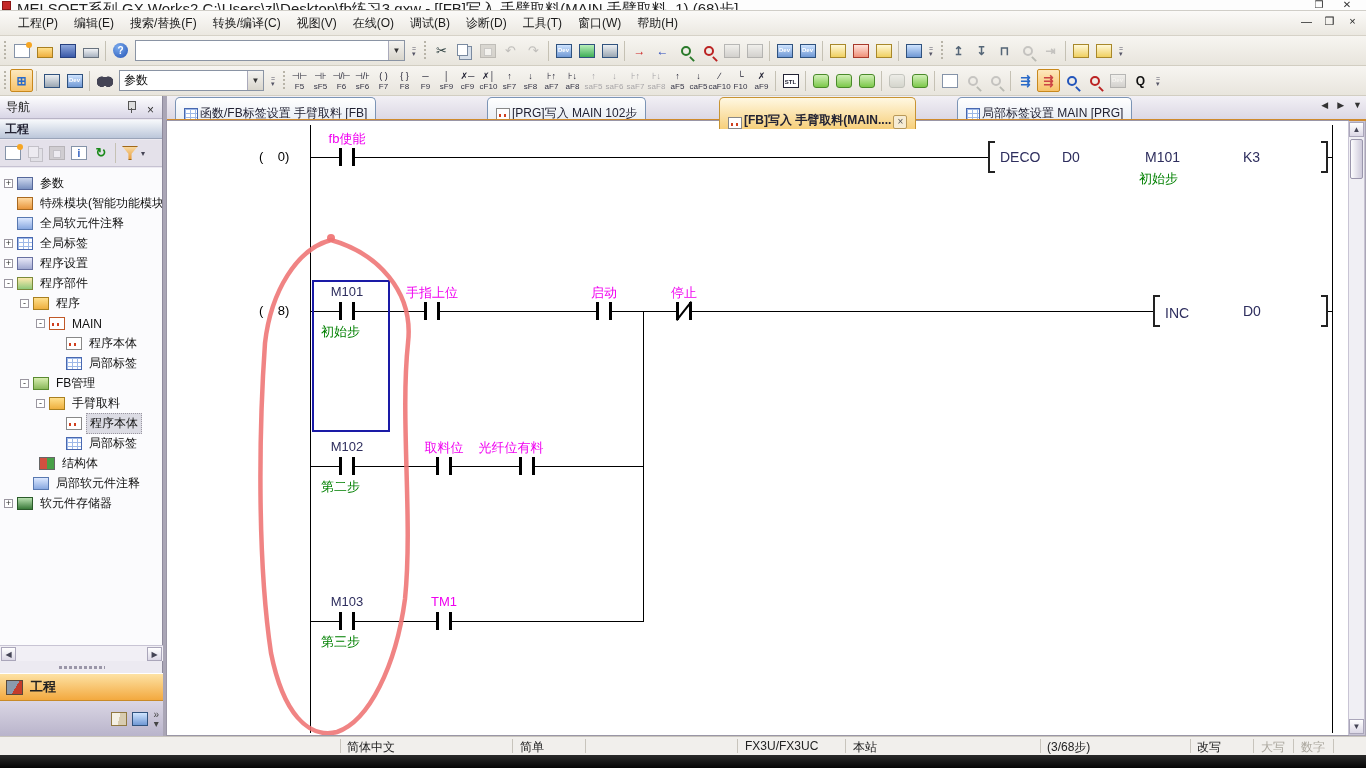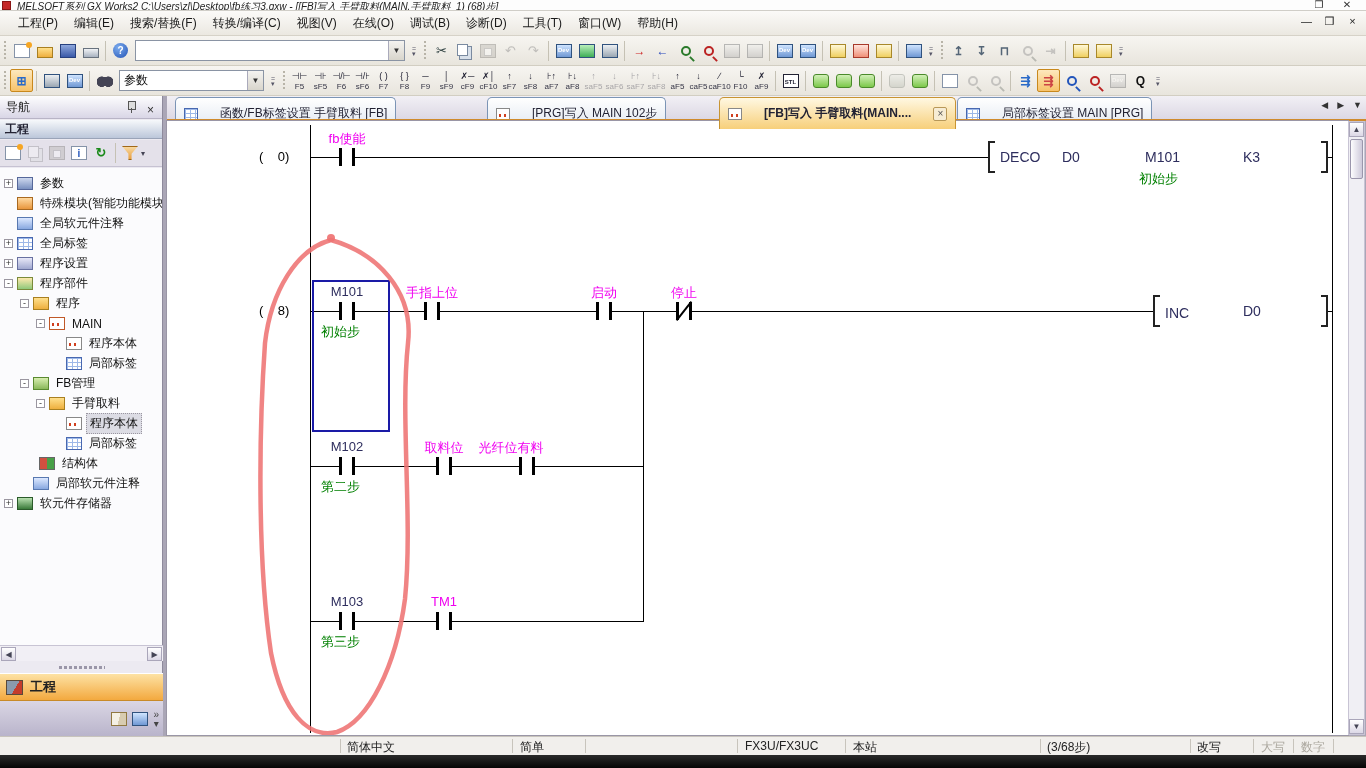--- a/index.html
+++ b/index.html
@@ -2,21 +2,21 @@
 <html><head>
 <meta charset="utf-8">
 <style>
   *{margin:0;padding:0;box-sizing:border-box;font-family:"Liberation Sans",sans-serif;}
   html,body{width:1366px;height:768px;overflow:hidden;background:#e6e3dc;}
   #app{position:relative;width:1366px;height:768px;background:#e6e3dc;}
 
   
   #titlebar{position:absolute;left:0;top:0;width:1366px;height:11px;background:#fdfdfd;border-bottom:1px solid #d0cec8;overflow:hidden;}
   #titlebar .appico{position:absolute;left:2px;top:1px;width:9px;height:9px;background:#c42828;border:1px solid #8a1414;}
-  #titlebar .ttext{position:absolute;left:17px;top:0px;font-size:10px;color:#222;white-space:nowrap;font-style:italic;}
+  #titlebar .ttext{position:absolute;left:17px;top:0px;font-size:15px;color:#222;white-space:nowrap;}
   #titlebar .wbtn{position:absolute;top:-1px;font-size:10px;color:#333;width:14px;text-align:center;}
 
   
   #menubar{position:absolute;left:0;top:11px;width:1366px;height:25px;background:linear-gradient(#fbfaf8,#ebe8e1);border-bottom:1px solid #d6d2c8;display:flex;align-items:center;padding-left:10px;}
   .menu-item{font-size:12px;color:#1a1a1a;padding:3px 8px;white-space:nowrap;}
   #menubar .mwin{position:absolute;right:6px;top:3px;display:flex;gap:8px;}
   #menubar .mwin span{width:15px;height:15px;font-size:11px;line-height:14px;text-align:center;color:#222;}
 
   
   .toolbar{position:absolute;left:0;width:1366px;display:flex;align-items:center;background:linear-gradient(#f7f5f1,#e8e5dd);border-bottom:1px solid #d2cec2;}
@@ -104,22 +104,22 @@
   .harr{position:absolute;top:1px;width:15px;height:14px;background:linear-gradient(#fff,#dcd8e6);border:1px solid #aaa6ba;font-size:8px;line-height:13px;text-align:center;color:#445;}
   #navsplit{position:absolute;left:0;top:565px;width:163px;height:12px;display:flex;align-items:center;justify-content:center;}
   #navsplit .dots{width:46px;height:3px;background:repeating-linear-gradient(90deg,#9a96a8 0 3px,transparent 3px 5px);}
   #projbtn{position:absolute;left:0;top:577px;width:163px;height:28px;background:linear-gradient(#fde2a4,#f3a93f);border-top:1px solid #fff;border-bottom:1px solid #c88a28;display:flex;align-items:center;font-size:13px;font-weight:bold;color:#222;}
   #projbtn .pico{width:17px;height:15px;margin:0 7px 0 6px;background:linear-gradient(120deg,#8a9aac 55%,#c43c2c 55%);border:1px solid #5a4a3a;}
   #navbottom{position:absolute;left:0;top:605px;width:163px;height:35px;background:linear-gradient(#dad6e4,#b9b4cb);display:flex;align-items:center;justify-content:flex-end;padding-right:4px;gap:5px;}
   #navbottom .chev{font-size:10px;color:#444;line-height:9px;text-align:center;}
 
   
   #tabbar{position:absolute;left:167px;top:0;width:1199px;height:23px;background:linear-gradient(#f2f0f5,#dcd8e4);}
-  .tab{position:absolute;top:1px;height:32px;display:flex;align-items:center;gap:22px;padding:0 8px;font-size:12px;color:#223;background:linear-gradient(#ffffff,#dfe6f0);border:1px solid #7b94b5;border-bottom:none;border-radius:5px 5px 0 0;white-space:nowrap;}
-  .tab.active{background:linear-gradient(#fff8e2,#f7cf7a);border-color:#c89432;font-weight:bold;z-index:2;}
+  .tab{position:absolute;top:1px;height:32px;display:flex;align-items:center;gap:2px;padding:0 8px;font-size:12px;color:#223;background:linear-gradient(#ffffff,#dfe6f0);border:1px solid #7b94b5;border-bottom:none;border-radius:5px 5px 0 0;white-space:nowrap;}
+  .tab.active{background:linear-gradient(#fff8e2,#f7cf7a);border-color:#c89432;font-weight:bold;z-index:2;align-items:flex-end;}
   .tab .ti{width:14px;height:12px;}
   .tabclose{width:14px;height:14px;border:1px solid #b89858;background:#f6ecd4;font-size:10px;line-height:12px;text-align:center;color:#555;font-weight:normal;border-radius:2px;}
   #tabunderline{position:absolute;left:167px;top:23px;width:1199px;height:2px;background:#cf8a2c;}
   #tabscroll{position:absolute;right:4px;top:4px;display:flex;gap:9px;z-index:3;}
   #tabscroll span{font-size:9px;color:#333;}
 
   
   #editor{position:absolute;left:167px;top:25px;width:1181px;height:614px;background:#fff;outline:1px solid #9a96a6;overflow:hidden;}
   .hline{position:absolute;height:1px;background:#000;}
   .vline{position:absolute;width:1px;background:#000;}

